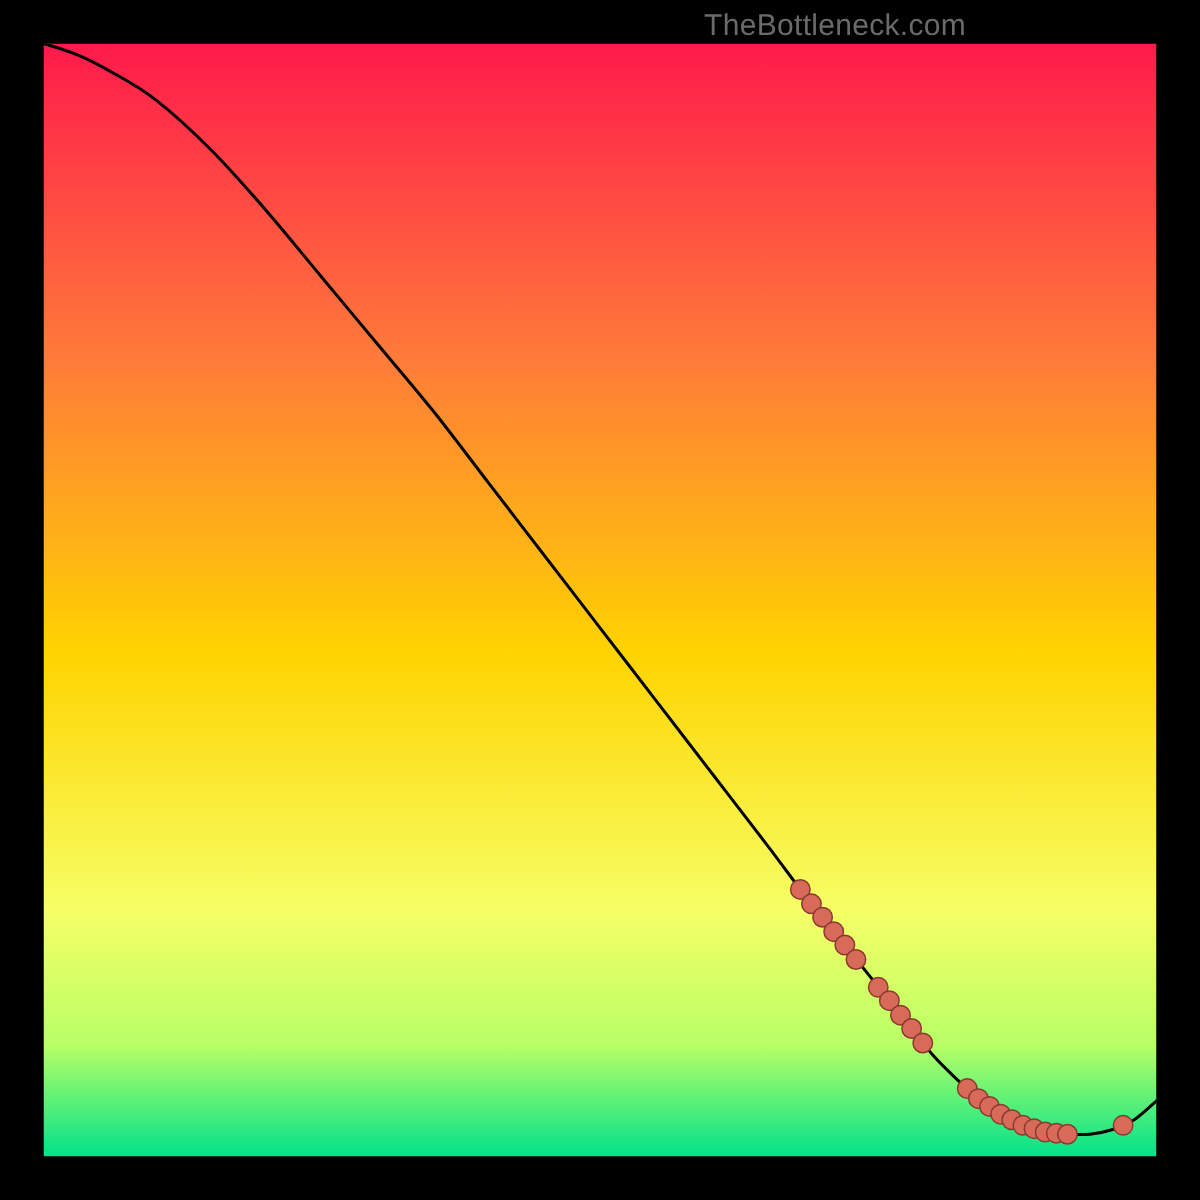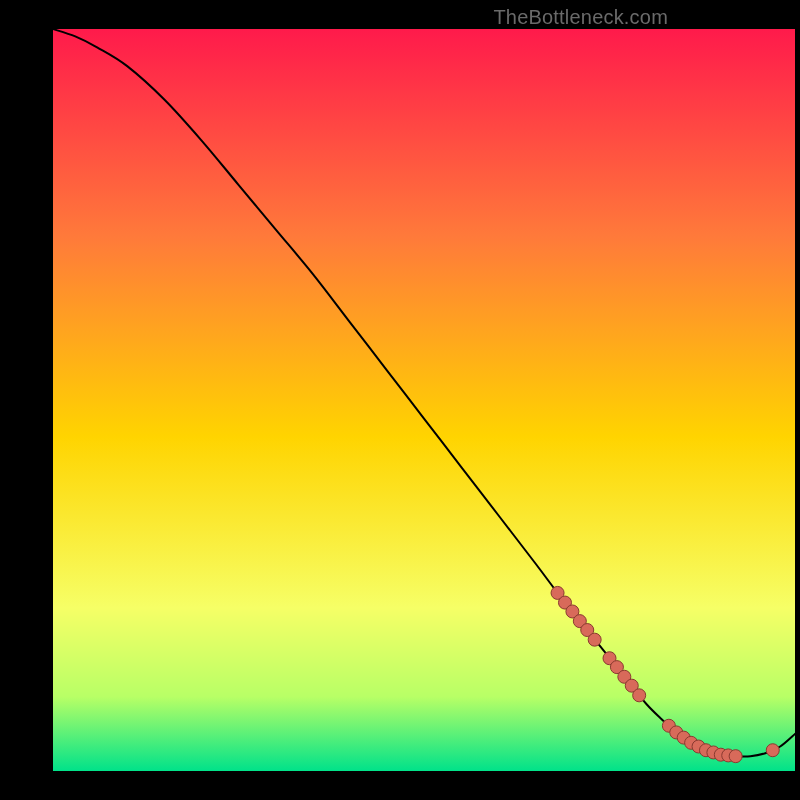--- a/index.html
+++ b/index.html
@@ -8,21 +8,20 @@
     width: 800px;
     height: 800px;
     background: #000;
     overflow: hidden;
     font-family: Arial, Helvetica, sans-serif;
   }
   .stage {
     position: relative;
     width: 654px;
     height: 800px;
-    margin-left: 24px;
   }
   .watermark {
     position: absolute;
     top: 6px;
     right: 10px;
     color: #6a6a6a;
     font-size: 20px;
     letter-spacing: 0.2px;
     z-index: 10;
     user-select: none;

